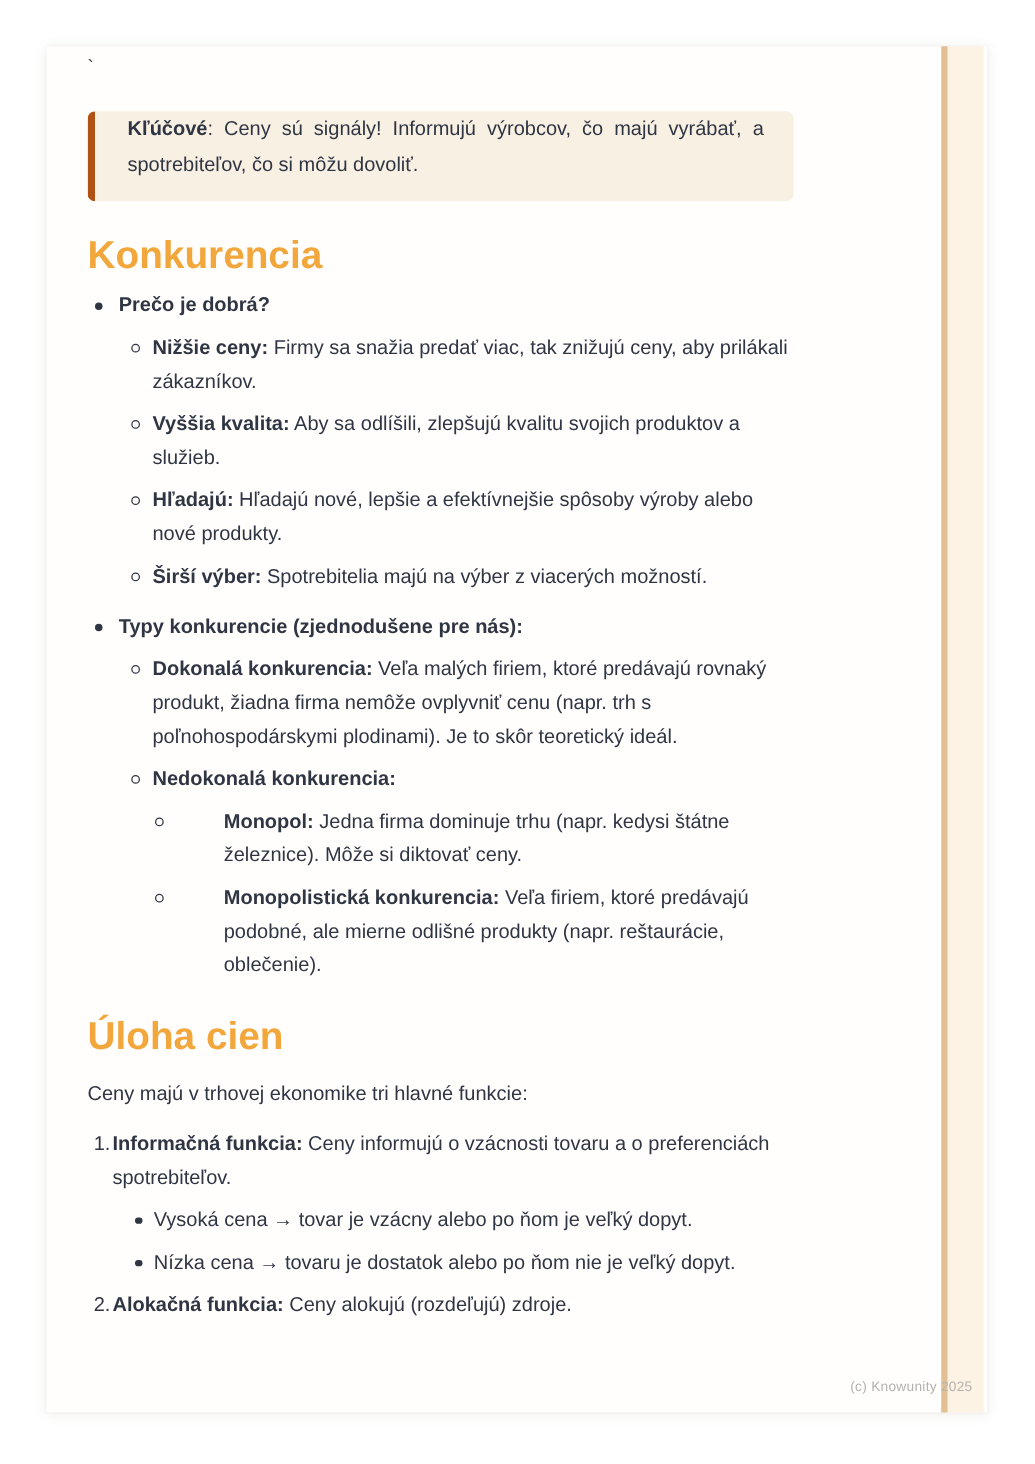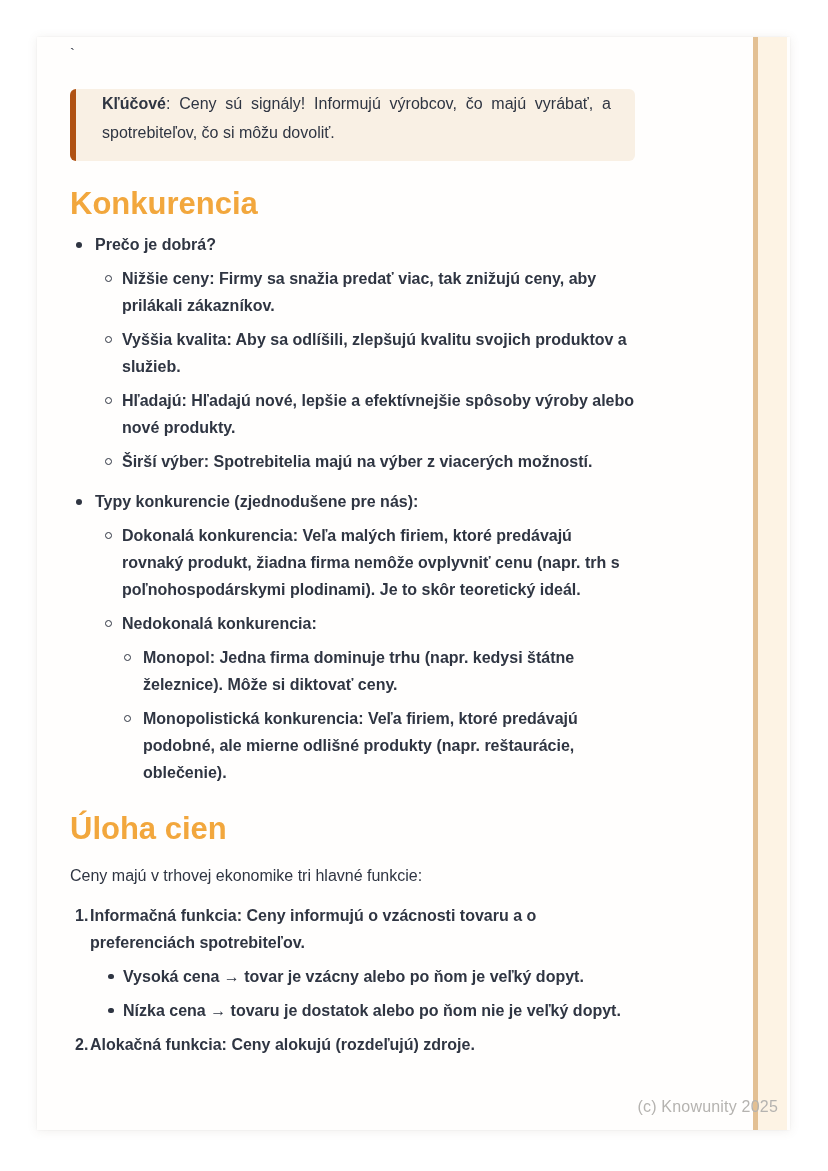--- a/index.html
+++ b/index.html
@@ -34,26 +34,26 @@
   .callout{
     margin-top:23px;background:var(--callout_bg);
     border-left:6px solid var(--callout_border);border-radius:6px;
     padding:0 24px 14px 26px;text-align:justify;line-height:29px;
   }
   h2{
     color:var(--accent);font-size:31px;line-height:28px;font-weight:bold;
     margin:29px 0 0 0;
   }
   .para{margin:19px 0 0 0;text-align:justify;}
-  .list{margin-top:13px;font-weight:bold;}
+  .list{margin-top:13px;}
   .row{display:flex;align-items:flex-start;margin-bottom:7px;}
   .row:last-child{margin-bottom:0;}
   .lv1{padding-left:5px;}
   .lv2{padding-left:34px;align-items:flex-end;}
-  .lv3{padding-left:53px;}
+  .lv3{padding-left:53px;gap:36px;}
   .numrow{padding-left:5px;}
   .subrow{padding-left:37px;}
   .mk{flex:none;position:relative;display:block;align-self:stretch;}
   .mk-disc{width:20px;}
   .mk-disc::before{
     content:'';position:absolute;left:1px;top:10.5px;width:6px;height:6px;
     border-radius:50%;background:currentColor;
   }
   .mk-circ{width:18px;}
   .lv3 .mk-circ{width:20px;}
@@ -63,21 +63,21 @@
   }
   .mk-sub{width:16px;}
   .mk-sub::before{
     content:'';position:absolute;left:1px;top:10.5px;width:5.5px;height:5.5px;
     border-radius:50%;background:currentColor;
   }
   .mk-num{width:15px;}
   .txt{flex:1;min-width:0;}
   .watermark{
     position:absolute;right:12px;bottom:14px;z-index:2;
-    font-size:16px;letter-spacing:.2px;color:var(--watermark);
+    font-size:11px;letter-spacing:.2px;color:var(--watermark);
   }
 </style>
 </head>
 <body>
 
 <div class="page">
   <div class="edge-strip"></div>
 
   <div class="content">
 

